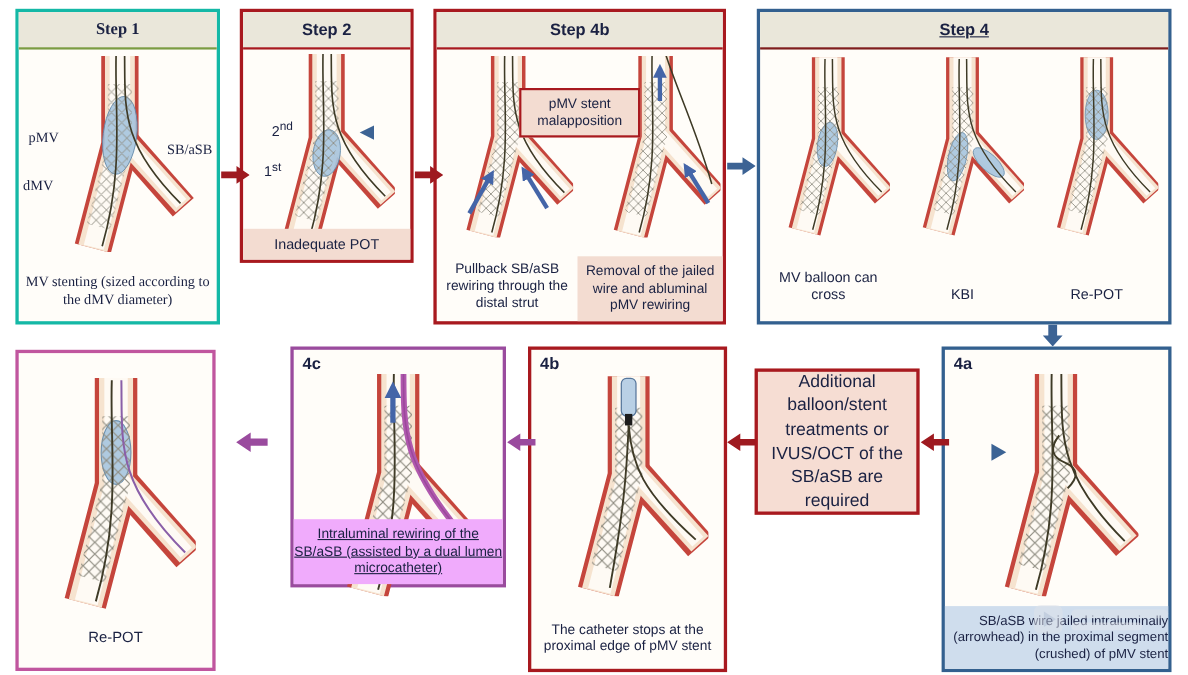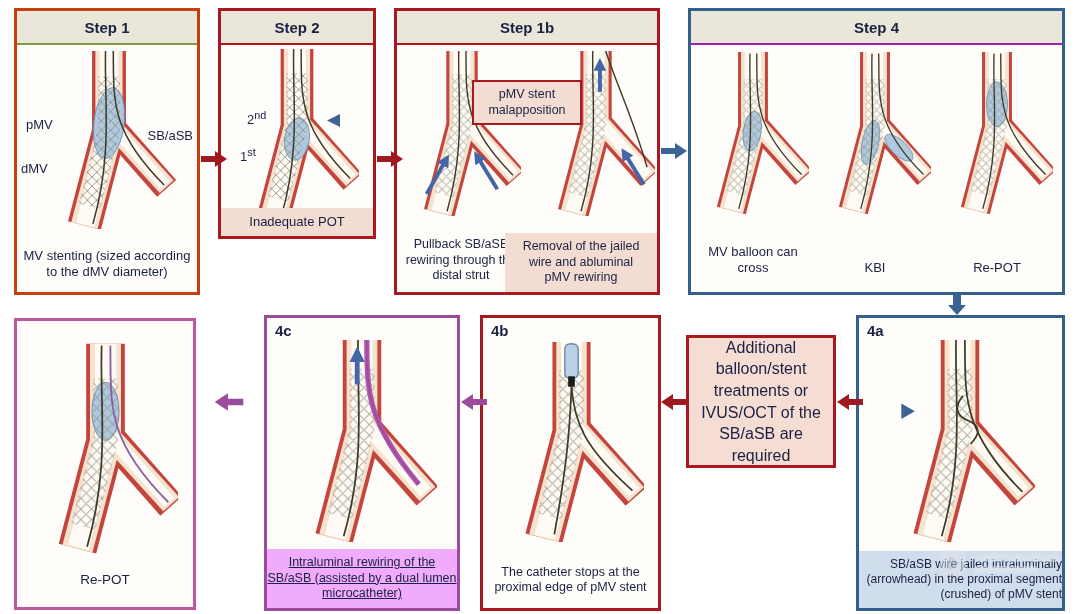--- a/index.html
+++ b/index.html
@@ -1,28 +1,28 @@
 <!DOCTYPE html>
 <html><head>
 <meta charset="utf-8">
 <style>
   html,body{margin:0;padding:0;background:#fff;}
   .stage{position:relative;width:1080px;height:614px;background:#ffffff;overflow:hidden;
          font-family:"Liberation Sans",sans-serif;color:#1a2142;}
   .panel{position:absolute;background:#fffdf9;box-sizing:border-box;}
-  .b-green{border:3px solid #c2410c;}
+  .b-green{border:3px solid #14b8a6;font-family:Liberation Serif, serif;}
   .b-red{border:3px solid #a8191f;}
   .b-blue{border:3px solid #33608f;}
   .b-magenta{border:3px solid #c0569f;}
   .b-purple{border:3px solid #9a4b9e;}
   .hdr{height:32px;background:#eae7da;display:flex;align-items:center;justify-content:center;
        font-weight:bold;font-size:15px;color:#1a2142;}
   .hb-green{border-bottom:2px solid #7b9c42;}
   .hb-red{border-bottom:2px solid #a8191f;}
-  .hb-blue{border-bottom:2px solid #a21caf;}
+  .hb-blue{border-bottom:2px solid #7f1d1d;text-decoration:underline;}
   .illus{position:absolute;}
   .caption{position:absolute;text-align:center;color:#1a2142;font-size:13px;line-height:1.25;}
   .band{left:0;right:0;bottom:0;padding:6px 0;}
   .pink{background:#f3dcd1;}
   .lav{background:#f0abfc;text-decoration:underline;}
   .lblue{background:#cfdded;text-align:right;}
   .label{position:absolute;font-size:13px;color:#1a2142;}
   .corner-label{position:absolute;top:4px;left:8px;font-weight:bold;font-size:15px;color:#1a2142;}
   .flow-arrow{position:absolute;}
   .callout{position:absolute;top:50px;left:50%;transform:translateX(-50%);width:100px;z-index:3;
@@ -87,40 +87,40 @@
     </svg>
     <span class="label" style="left:26px;top:98px"><span>2</span><sup>nd</sup></span>
     <span class="label" style="left:19px;top:135px"><span>1</span><sup>st</sup></span>
     <svg style="position:absolute;left:104px;top:102px" width="15" height="15" viewBox="0 0 15 15">
       <polygon points="15,1 2,7.5 15,14" fill="#3c6394"></polygon>
     </svg>
     <div class="caption band pink">Inadequate POT</div>
   </section>
 
   <section class="panel b-red" style="left:394px;top:8px;width:266px;height:287px">
-    <div class="hdr hb-red">Step 1b</div>
+    <div class="hdr hb-red">Step 4b</div>
     <svg class="illus" style="left:6px;top:40px;width:118px;height:165px" viewBox="0 0 150 210">
       <use href="#vessel"></use>
       <path class="stent" d="M75,30 L75,93 L52,183"></path>
       <path class="wire" d="M71,-4 C69,60 80,120 56,204"></path>
       <path class="wire" d="M80,-4 C81,55 74,92 140,158"></path>
       <path class="barrow" d="M30,182 L56,136" marker-end="url(#bhead)"></path>
       <path class="barrow" d="M120,176 L93,132" marker-end="url(#bhead)"></path>
     </svg>
     <svg class="illus" style="left:140px;top:40px;width:118px;height:165px" viewBox="0 0 150 210">
       <use href="#vessel"></use>
       <path class="stent" d="M75,30 L75,93 L52,183"></path>
       <path class="wire" d="M71,-4 C69,60 80,120 56,204"></path>
       <path class="wire" d="M86,-4 C100,40 122,85 140,148"></path>
       <path class="barrow" d="M80,52 L80,14" marker-end="url(#bhead)"></path>
       <path class="barrow" d="M136,170 L110,128" marker-end="url(#bhead)"></path>
     </svg>
     <div class="callout">pMV stent malapposition</div>
     <div class="caption" style="left:0;bottom:8px;width:128px;font-size:12.5px">Pullback SB/aSB rewiring through the distal strut</div>
-    <div class="caption pink" style="right:0;bottom:0;width:126px;font-size:12.5px;padding:6px 13px">Removal of the jailed wire and abluminal pMV rewiring</div>
+    <div class="caption pink" style="right:0;bottom:0;width:126px;font-size:12.5px;padding:6px 3px">Removal of the jailed wire and abluminal pMV rewiring</div>
   </section>
 
   <section class="panel b-blue" style="left:688px;top:8px;width:377px;height:287px">
     <div class="hdr hb-blue">Step 4</div>
     <svg class="illus" style="left:6px;top:40px;width:112px;height:168px" viewBox="0 0 150 210">
       <use href="#vessel"></use>
       <ellipse class="bal" cx="74" cy="100" rx="12" ry="27" transform="rotate(8 74 100)"></ellipse>
       <path class="stent" d="M75,30 L75,93 L52,183"></path>
       <path class="wire" d="M71,-4 C69,60 80,120 56,204"></path>
       <path class="wire" d="M80,-4 C81,55 74,92 140,158"></path>
@@ -168,21 +168,21 @@
       <use href="#vessel"></use>
       <path class="stent" d="M75,30 L75,93 L52,183"></path>
       <rect x="68" y="2" width="14" height="36" rx="5" fill="#b9d0e5" stroke="#57779c" stroke-width="1.2"></rect>
       <rect x="71.5" y="36" width="7" height="11" fill="#1c1c1c"></rect>
       <path class="wire" d="M75,47 C73,95 70,130 57,202"></path>
       <path class="wire" d="M75,47 C78,85 88,110 139,156"></path>
     </svg>
     <div class="caption" style="left:4px;right:4px;bottom:12px;font-size:12.5px">The catheter stops at the proximal edge of pMV stent</div>
   </section>
 
-  <section class="panel b-purple" style="left:264px;top:315px;width:196px;height:296px">
+  <section class="panel b-purple" style="left:264px;top:315px;width:196px;height:219px">
     <span class="corner-label">4c</span>
     <svg class="illus" style="left:20px;top:22px;width:150px;height:202px" viewBox="0 0 150 210">
       <use href="#vessel"></use>
       <path class="stent" d="M75,30 L75,93 L52,183"></path>
       <path class="wire" d="M71,-4 C69,60 80,120 56,204"></path>
       <path d="M80,-4 C80,55 80,85 134,150" stroke="#b058ae" stroke-width="5.5" fill="none"></path>
       <path d="M80,-4 C80,55 80,85 134,150" stroke="#8d3f8d" stroke-width="1.5" fill="none" opacity=".6"></path>
       <path class="barrow" d="M70,46 L70,12" marker-end="url(#bhead)"></path>
     </svg>
     <div class="caption band lav" style="font-size:12.5px">Intraluminal rewiring of the SB/aSB (assisted by a dual lumen microcatheter)</div>

